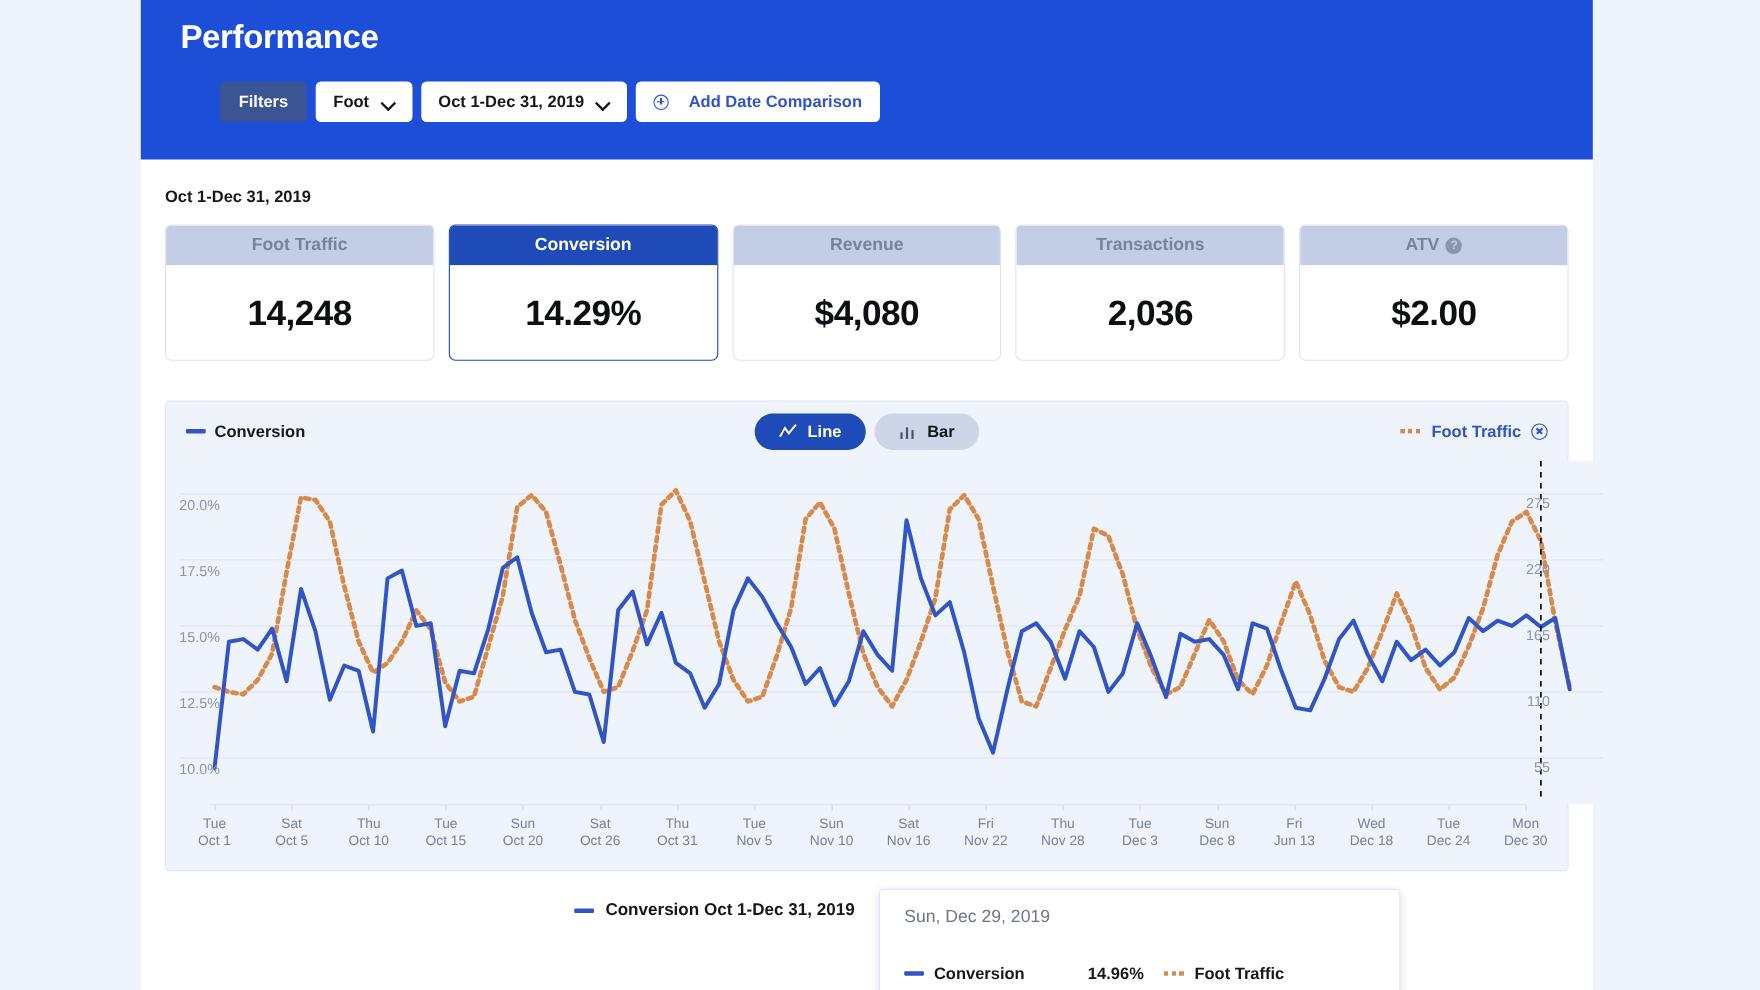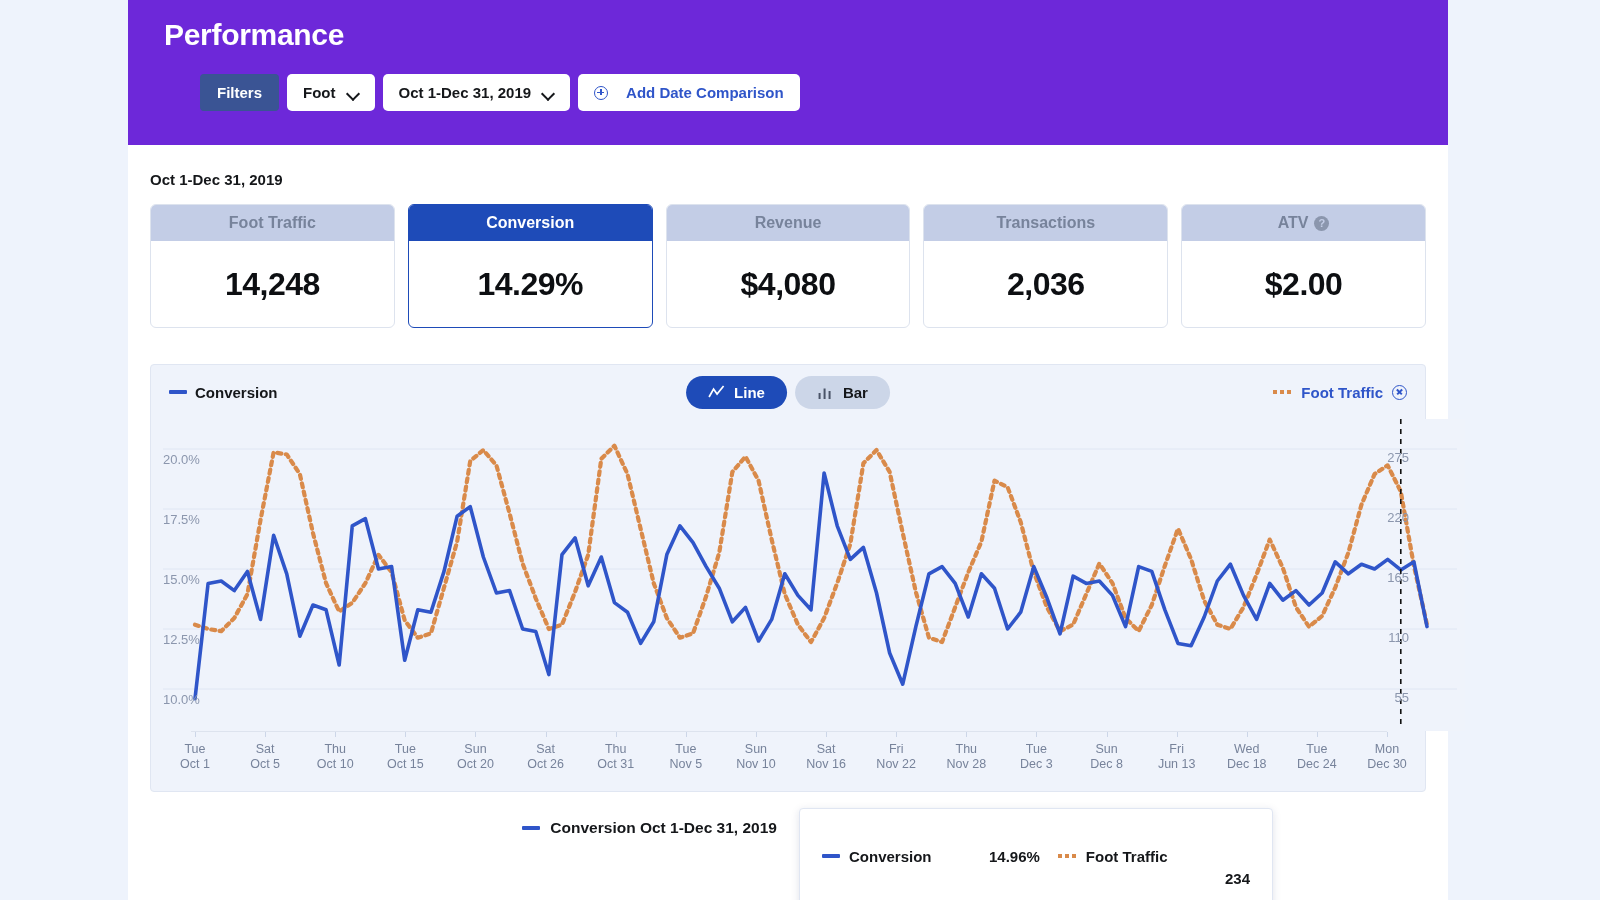--- a/index.html
+++ b/index.html
@@ -11,21 +11,21 @@
   }
   #app {
     position: absolute; left: 128px; top: 0;
     width: 1320px; height: 900px;
     background: #ffffff;
   }
 
   
   .header {
     height: 145px;
-    background: #6d28d9;
+    background: #1d4ed8;
     padding: 18px 0 0 36px;
     position: relative;
   }
   .header-title {
     color: #ffffff;
     font-size: 30px;
     font-weight: bold;
     letter-spacing: -0.3px;
     margin-bottom: 22px;
   }
@@ -417,20 +417,21 @@
             <b>Dec 24</b>
           </div>
           <div class="xmark" style="left: 1196px;"></div>
           <div class="xtick" style="left: 1196px;">
             <b>Mon</b>
             <b>Dec 30</b>
           </div>
         </div>
 
       <div class="tooltip">
+        <div class="tt-date">Sun, Dec 29, 2019</div>
         <div class="tt-row">
           <span class="tt-lab">
             <span class="dash-blue"></span>
             <span>Conversion</span>
           </span>
           <span class="tt-v1">14.96%</span>
           <span class="tt-lab">
             <span class="dots-orange"></span>
             <span>Foot Traffic</span>
           </span>

